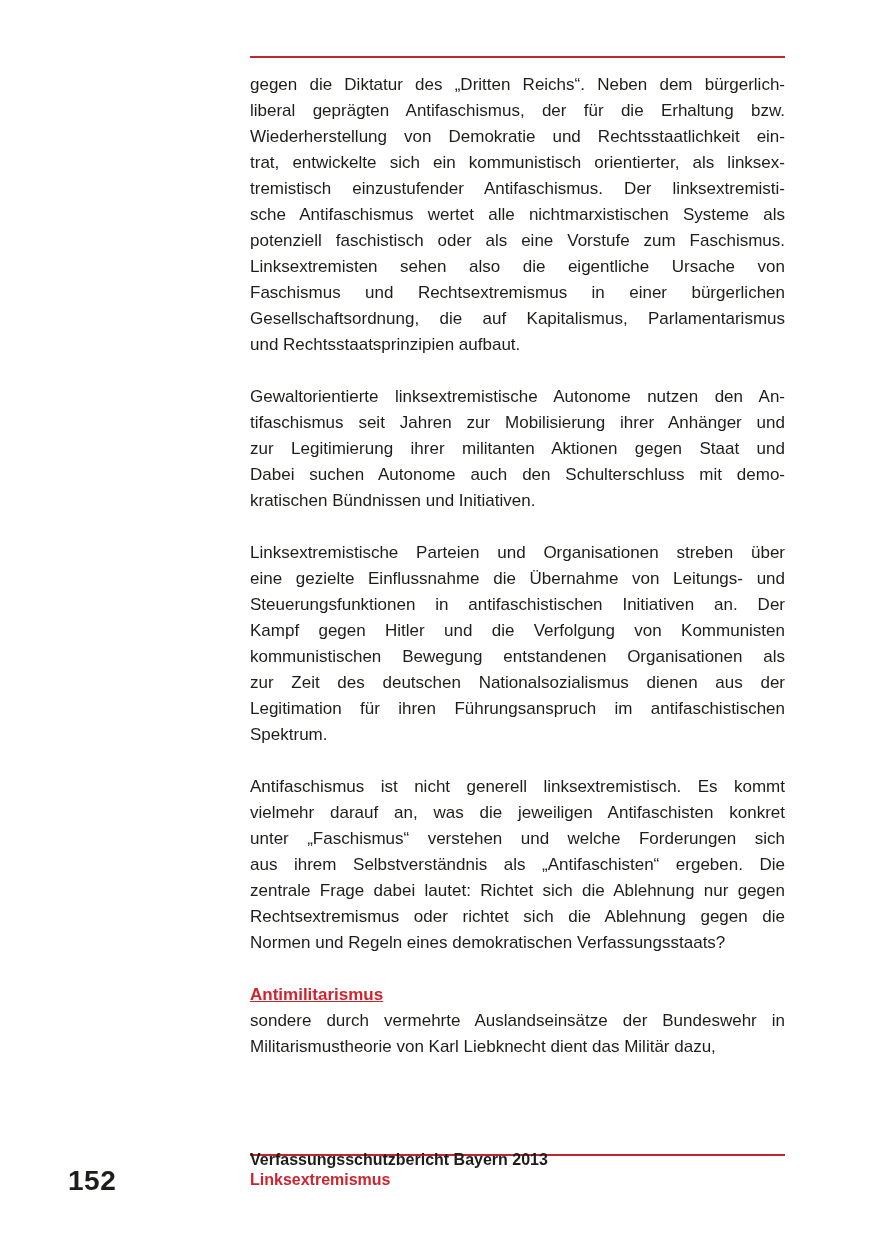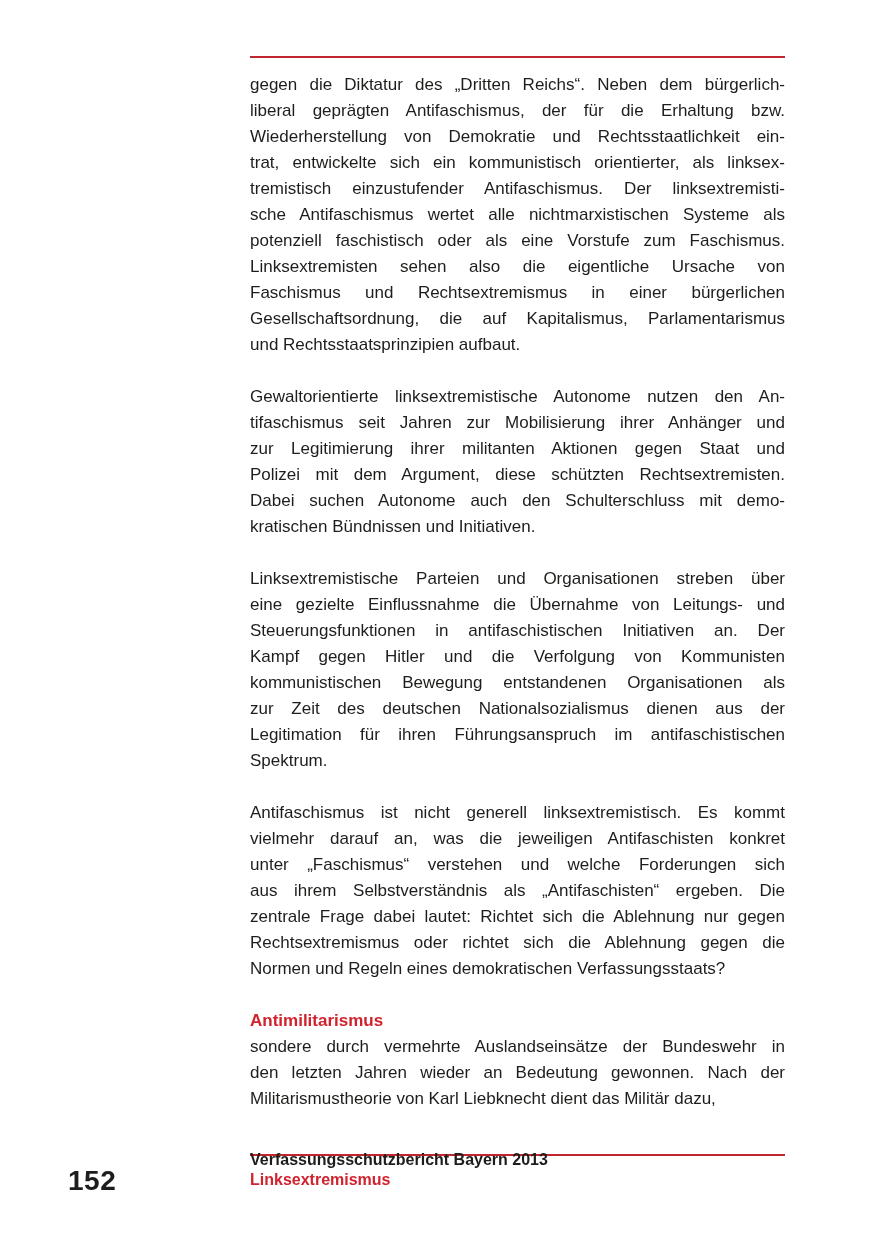--- a/index.html
+++ b/index.html
@@ -39,20 +39,21 @@
     text-align-last:justify;
     text-justify:inter-word;
   }
   .line.para-end{
     text-align:left;
     text-align-last:left;
   }
   .para.heading{
     color:var(--accent-red);
     font-weight:bold;
+    text-decoration:underline;
   }
   .footer-rule{left:250px;top:1154px;width:535px;}
   .footer-block{
     position:absolute;
     left:250px;top:1150px;width:535px;
     font-size:16px;font-weight:bold;line-height:20px;
   }
   .footer-title{color:var(--text-color);}
   .footer-chapter{color:var(--accent-red);}
   .page-number{
@@ -82,21 +83,20 @@
         <div class="line">potenziell faschistisch oder als eine Vorstufe zum Faschismus.</div>
         <div class="line">Linksextremisten sehen also die eigentliche Ursache von</div>
         <div class="line">Faschismus und Rechtsextremismus in einer bürgerlichen</div>
         <div class="line">Gesellschaftsordnung, die auf Kapitalismus, Parlamentarismus</div>
         <div class="line para-end">und Rechtsstaatsprinzipien aufbaut.</div>
       </div>
       <div class="para">
         <div class="line">Gewaltorientierte linksextremistische Autonome nutzen den An-</div>
         <div class="line">tifaschismus seit Jahren zur Mobilisierung ihrer Anhänger und</div>
         <div class="line">zur Legitimierung ihrer militanten Aktionen gegen Staat und</div>
-        <div class="line">Polizei mit dem Argument, diese schützten Rechtsextremisten.</div>
         <div class="line">Dabei suchen Autonome auch den Schulterschluss mit demo-</div>
         <div class="line para-end">kratischen Bündnissen und Initiativen.</div>
       </div>
       <div class="para">
         <div class="line">Linksextremistische Parteien und Organisationen streben über</div>
         <div class="line">eine gezielte Einflussnahme die Übernahme von Leitungs- und</div>
         <div class="line">Steuerungsfunktionen in antifaschistischen Initiativen an. Der</div>
         <div class="line">Kampf gegen Hitler und die Verfolgung von Kommunisten</div>
         <div class="line">kommunistischen Bewegung entstandenen Organisationen als</div>
         <div class="line">zur Zeit des deutschen Nationalsozialismus dienen aus der</div>
@@ -110,21 +110,20 @@
         <div class="line">aus ihrem Selbstverständnis als „Antifaschisten“ ergeben. Die</div>
         <div class="line">zentrale Frage dabei lautet: Richtet sich die Ablehnung nur gegen</div>
         <div class="line">Rechtsextremismus oder richtet sich die Ablehnung gegen die</div>
         <div class="line para-end">Normen und Regeln eines demokratischen Verfassungsstaats?</div>
       </div>
       <div class="para heading">
         <div class="line para-end">Antimilitarismus</div>
       </div>
       <div class="para">
         <div class="line">sondere durch vermehrte Auslandseinsätze der Bundeswehr in</div>
-        <div class="line">den letzten Jahren wieder an Bedeutung gewonnen. Nach der</div>
         <div class="line para-end">Militarismustheorie von Karl Liebknecht dient das Militär dazu,</div>
       </div>
     </main>
 
   <footer>
     <div class="page-number">152</div>
     <div class="rule footer-rule"></div>
     <div class="footer-block">
       <div class="footer-title">Verfassungsschutzbericht Bayern 2013</div>
       <div class="footer-chapter">Linksextremismus</div>

